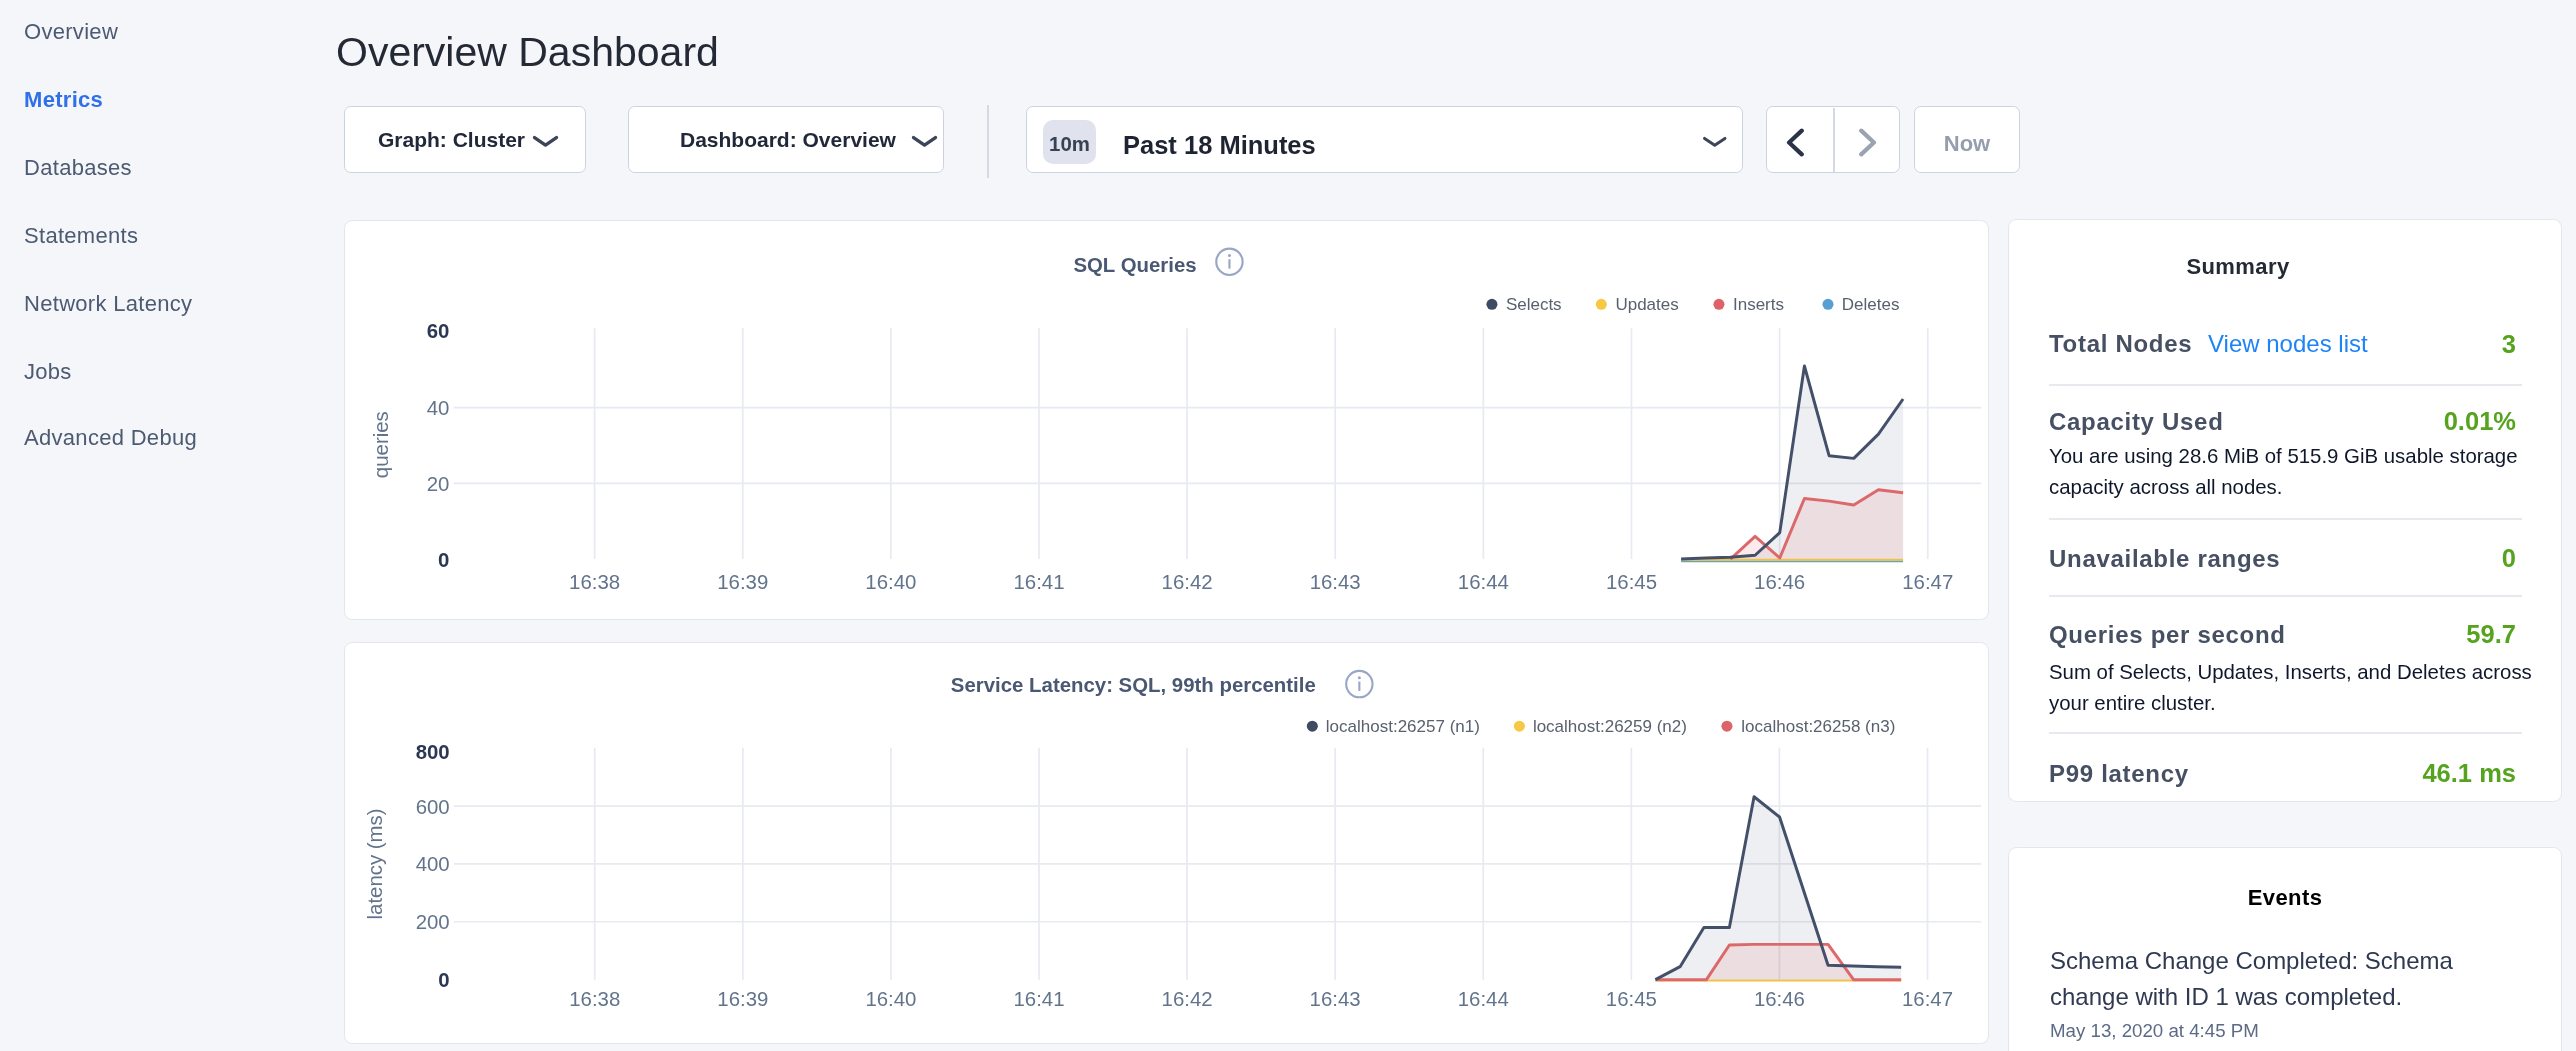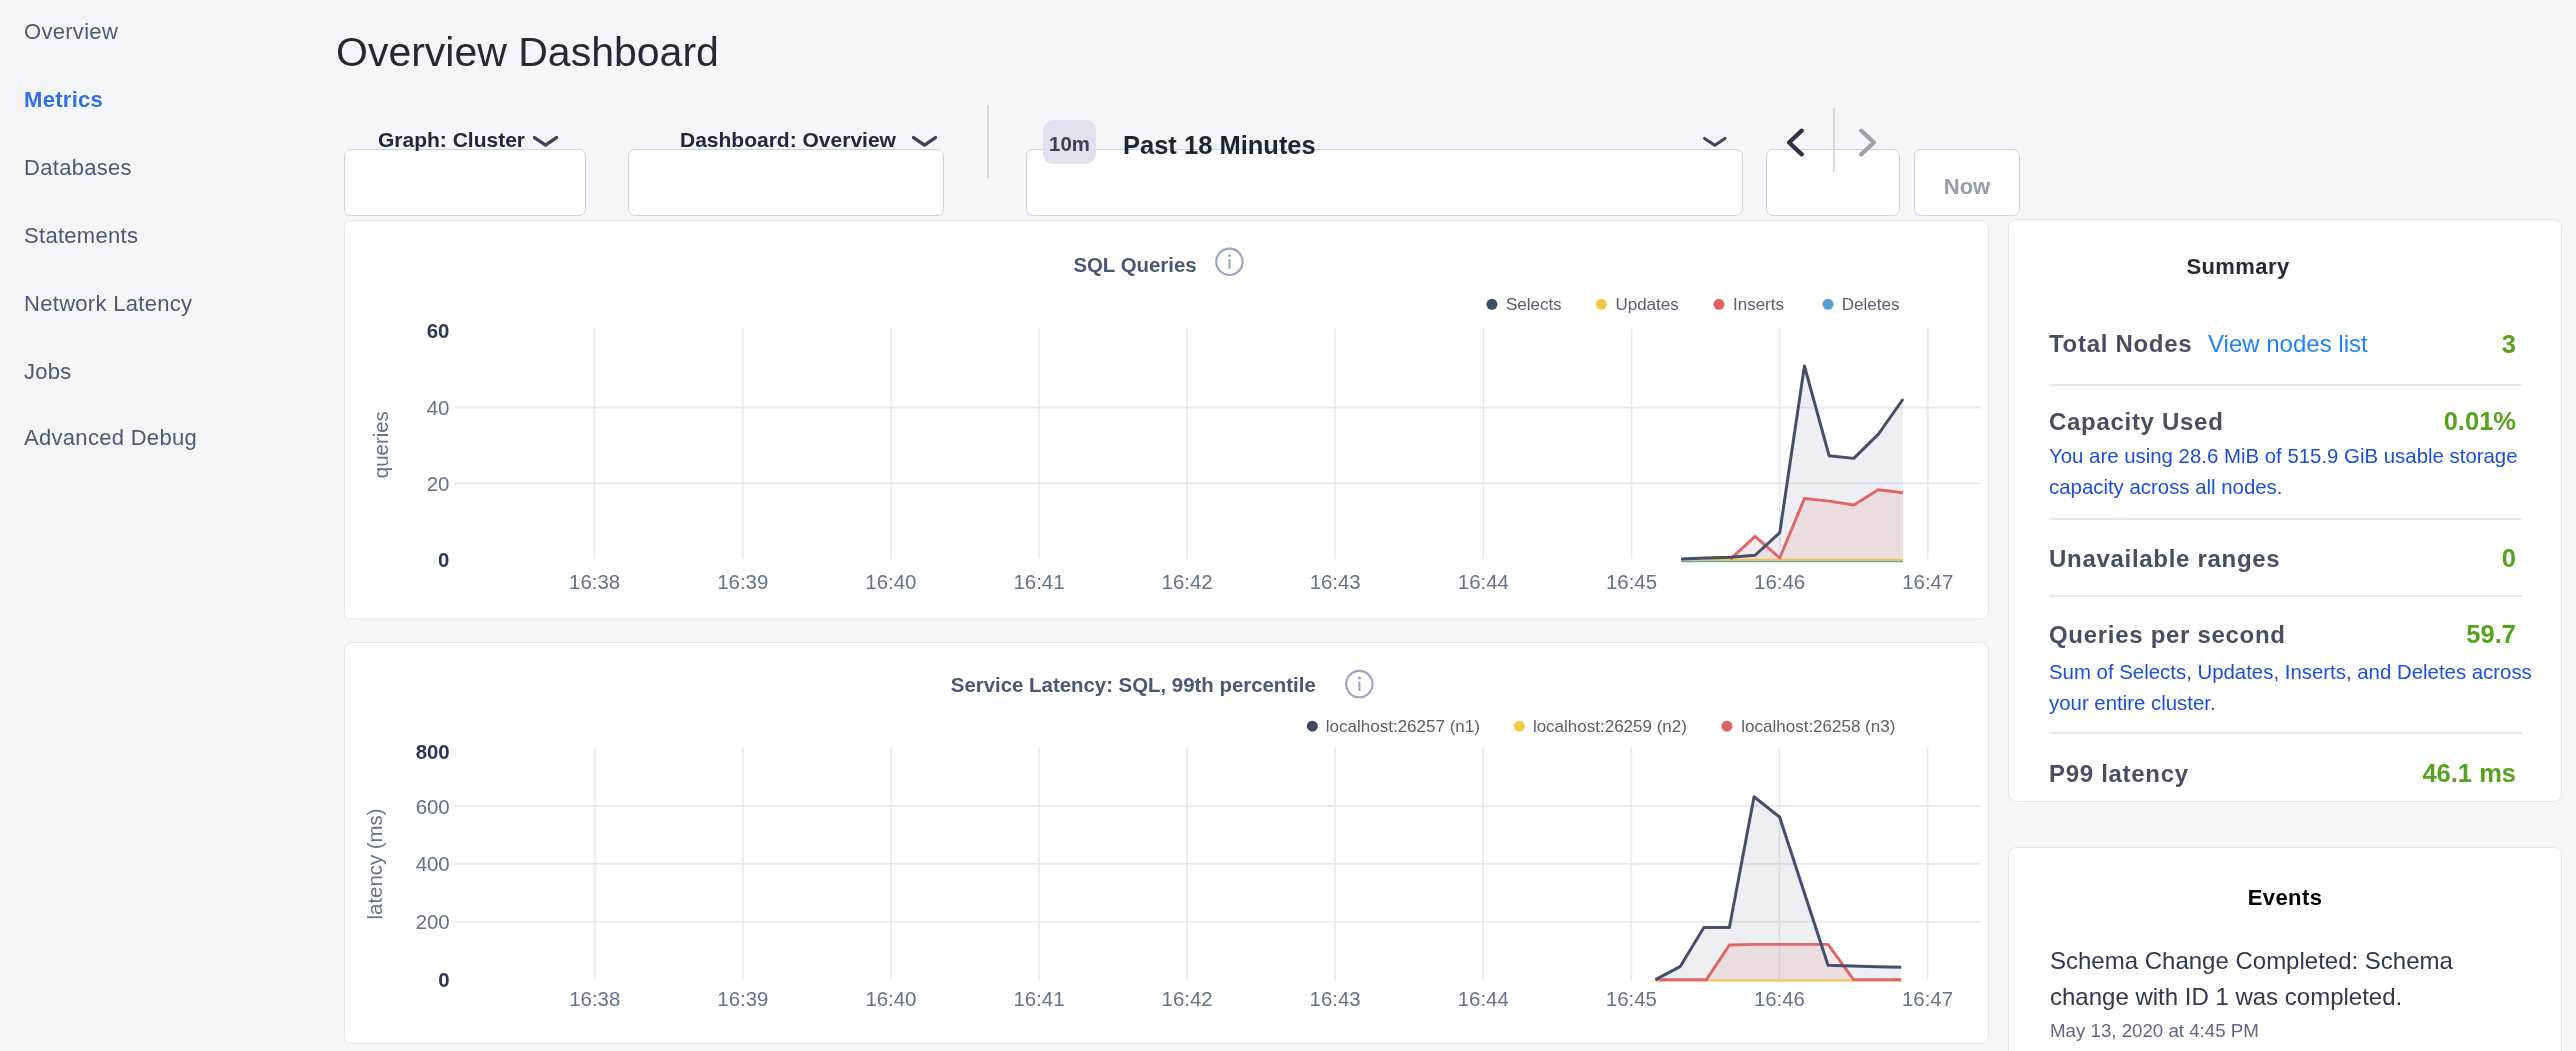--- a/index.html
+++ b/index.html
@@ -2,26 +2,26 @@
 <html style="font-size:13.6px"><head><meta charset="utf-8">
 <style>
 * { margin:0; padding:0; box-sizing:border-box; }
 html,body { width:2576px; height:1051px; overflow:hidden; background:#f5f6fa;
   font-family:"Liberation Sans", sans-serif; position:relative; }
 .abs { position:absolute; }
 .nav div { position:absolute; left:24px; font-size:22px; color:#4c5a72; line-height:34px; white-space:nowrap; letter-spacing:0.3px; }
 .nav .active { color:#3070e8; font-weight:bold; }
 .card { position:absolute; background:#fff; border:1.7px solid #e3e6ec; border-radius:8.5px; }
 .btn { position:absolute; background:#fff; border:1.7px solid #ccd3e0; border-radius:6.8px;
-   font-size:22px; font-weight:bold; color:#212839; text-align:center;margin-top:43px; }
+   font-size:22px; font-weight:bold; color:#212839; text-align:center; }
 .chart { position:absolute; }
 .divline { position:absolute; background:#e7e9ef; height:1.7px; }
 .shead { position:absolute; font-size:24px; font-weight:bold; color:#475063; letter-spacing:0.7px; white-space:nowrap;text-align:center; }
 .sval { position:absolute; font-size:25.5px; font-weight:bold; color:#55a31e; right:46px; text-align:right; }
-.sdesc { position:absolute; font-size:20.4px; color:#1d4ed8; line-height:31px; }
+.sdesc { position:absolute; font-size:20.4px; color:#0f172a; line-height:31px; }
 </style></head>
 <body>
 <div class="nav abs" style="left:0;top:0;width:323px;height:510px">
 <div style="top:14.5px">Overview</div>
 <div class="active" style="top:83px">Metrics</div>
 <div style="top:151px">Databases</div>
 <div style="top:219px">Statements</div>
 <div style="top:287px">Network Latency</div>
 <div style="top:355px">Jobs</div>
 <div style="top:421px">Advanced Debug</div>

